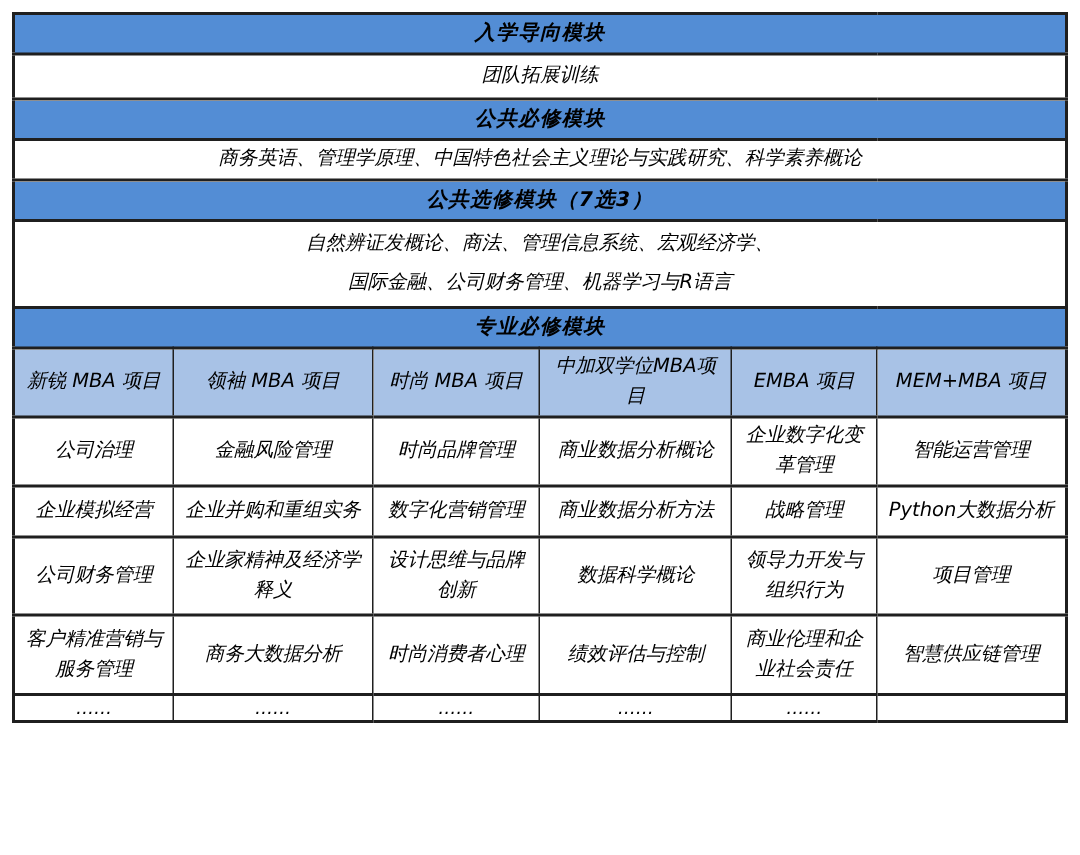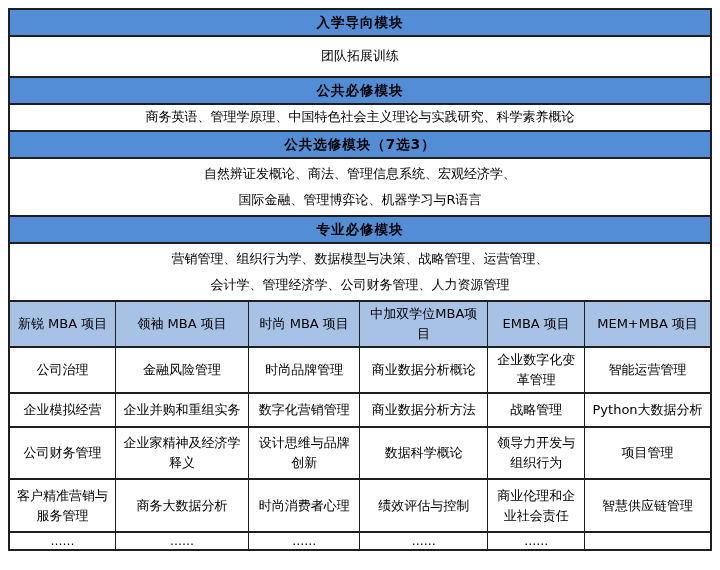--- a/index.html
+++ b/index.html
@@ -28,20 +28,21 @@
     border-bottom:2px solid var(--border-color);
     border-left:1.5px solid var(--border-color);
     border-right:1.5px solid var(--border-color);
     text-align:center;
     vertical-align:middle;
     font-size:13px;
     line-height:1.55;
     background:var(--cell-bg);
     padding:2px 4px;
     overflow:hidden;
+    font-style:italic;
   }
   td.module-header{
     background:var(--module-header-bg);
     font-weight:bold;
     font-size:13.5px;
     letter-spacing:1px;
   }
   td.col-header{
     background:var(--column-header-bg);
     font-size:13px;
@@ -59,46 +60,40 @@
       <col style="width:18.9%">
       <col style="width:15.9%">
       <col style="width:18.2%">
       <col style="width:13.8%">
       <col style="width:18.0%">
     </colgroup>
     <tbody>
       <tr style="height:25px">
         <td colspan="6" class="module-header">入学导向模块</td>
       </tr>
-      <tr style="height:41px">
+      <tr style="height:30px">
         <td colspan="6">团队拓展训练</td>
       </tr>
       <tr style="height:25px">
         <td colspan="6" class="module-header">公共必修模块</td>
       </tr>
       <tr style="height:27px">
         <td colspan="6">商务英语、管理学原理、中国特色社会主义理论与实践研究、科学素养概论</td>
       </tr>
       <tr style="height:27px">
         <td colspan="6" class="module-header">公共选修模块（7选3）</td>
       </tr>
       <tr style="height:55px">
         <td colspan="6" class="two-line">
           <div>自然辨证发概论、商法、管理信息系统、宏观经济学、</div>
-          <div>国际金融、管理博弈论、机器学习与R语言</div>
+          <div>国际金融、公司财务管理、机器学习与R语言</div>
         </td>
       </tr>
       <tr style="height:26px">
         <td colspan="6" class="module-header">专业必修模块</td>
-      </tr>
-      <tr style="height:56px">
-        <td colspan="6" class="two-line">
-          <div>营销管理、组织行为学、数据模型与决策、战略管理、运营管理、</div>
-          <div>会计学、管理经济学、公司财务管理、人力资源管理</div>
-        </td>
       </tr>
       <tr style="height:29px">
         <td class="col-header">新锐 MBA 项目</td>
         <td class="col-header">领袖 MBA 项目</td>
         <td class="col-header">时尚 MBA 项目</td>
         <td class="col-header">中加双学位MBA项目</td>
         <td class="col-header">EMBA 项目</td>
         <td class="col-header">MEM+MBA 项目</td>
       </tr>
       <tr style="height:45px">

